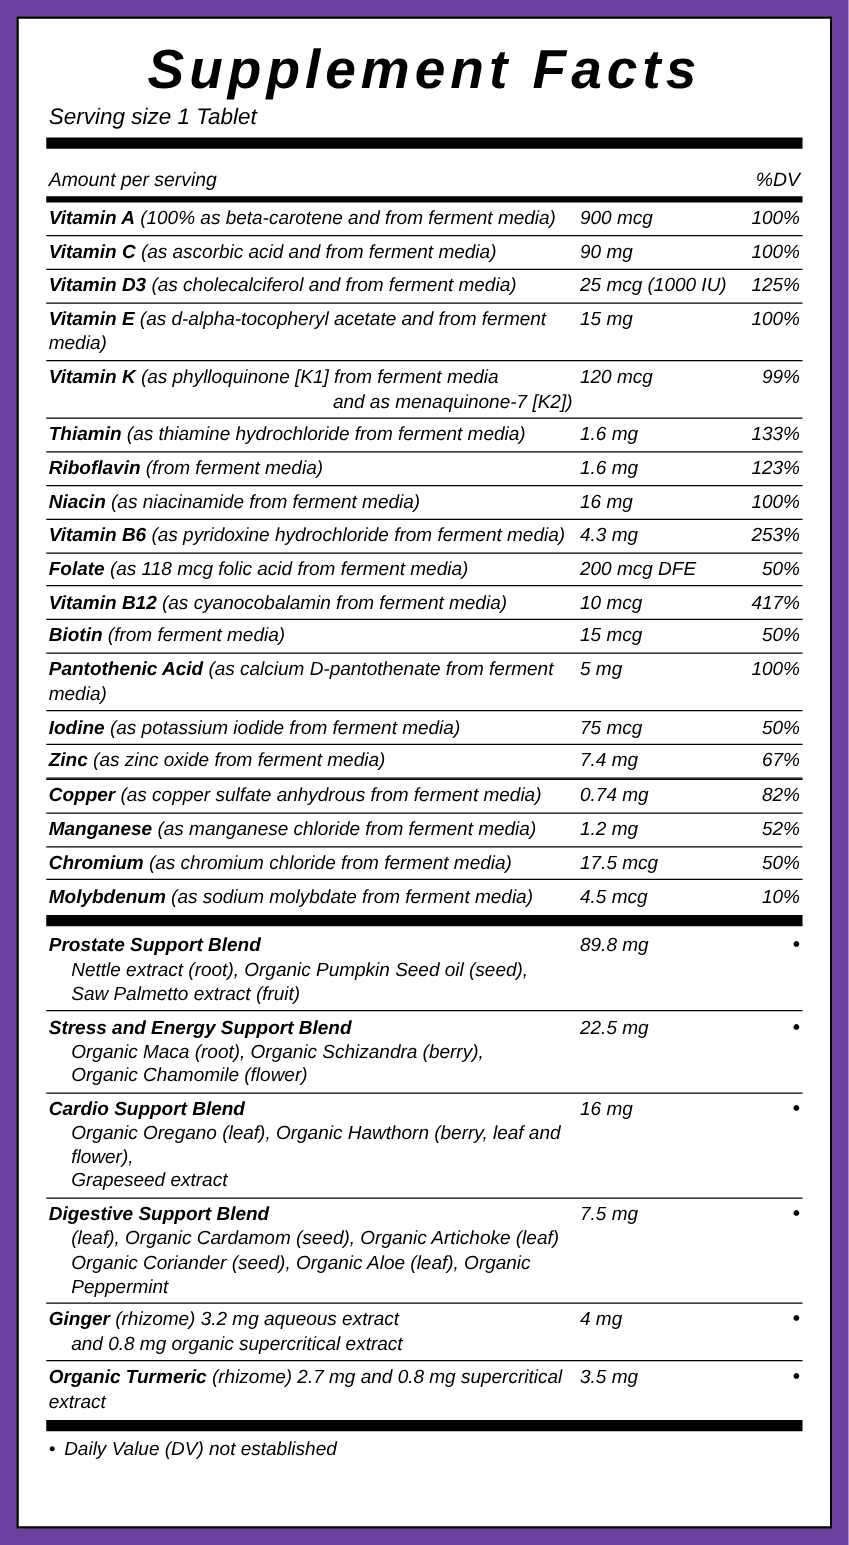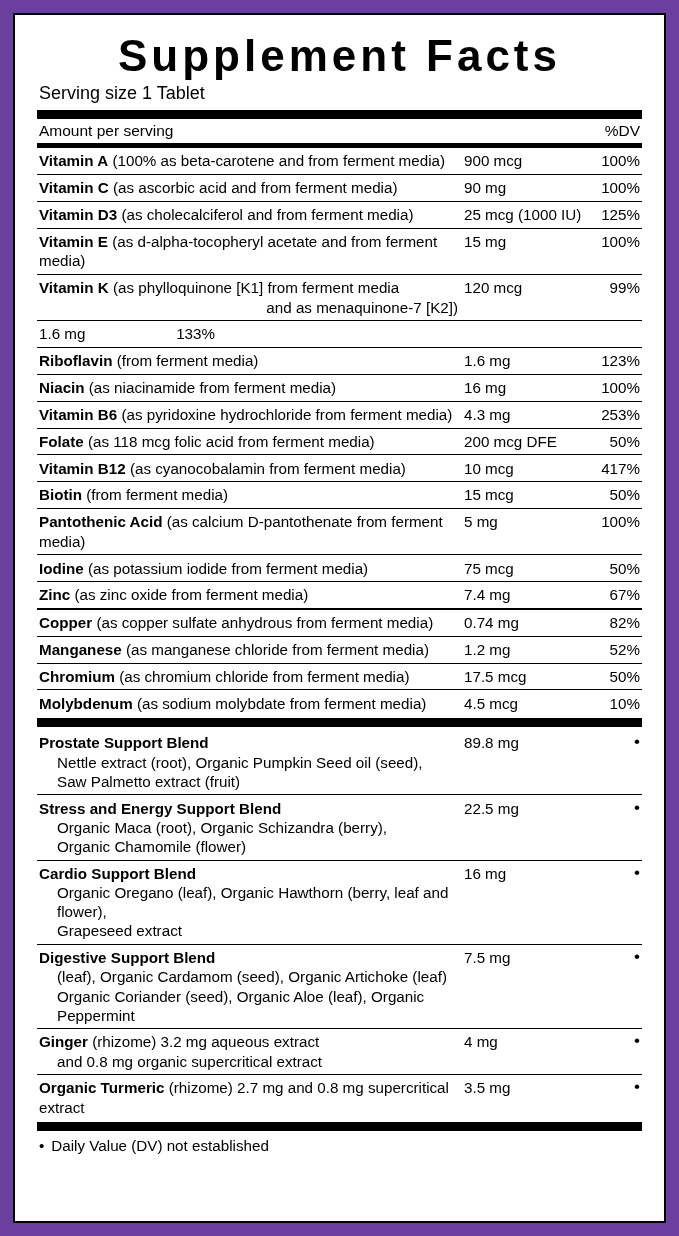--- a/index.html
+++ b/index.html
@@ -21,20 +21,21 @@
     padding: 13px;
   }
   .panel-inner {
     width: 100%;
     height: 100%;
     background: #ffffff;
     border: 2px solid #000000;
     padding: 16px 22px 10px 22px;
     display: flex;
     flex-direction: column;
+    font-style: italic;
   }
   .title {
     font-size: 44px;
     font-weight: bold;
     letter-spacing: 4px;
     line-height: 1.05;
     text-align: center;
     white-space: nowrap;
     margin: 2px 0 2px 0;
   }
@@ -53,21 +54,21 @@
   .rule-thin {
     border-top: 1px solid #000000;
     margin: 0;
   }
   .hdr-row {
     display: flex;
     align-items: baseline;
     font-size: 15.5px;
     padding: 3px 2px 3px 2px;
   }
-  .hdr-row .left { flex: 1; }
+  .hdr-row .left { flex: 1; margin-top: 14px; }
   .hdr-row .dv { width: 48px; text-align: right; }
 
   .row {
     display: flex;
     align-items: flex-start;
     font-size: 15.2px;
     padding: 3.2px 2px 3.2px 2px;
     line-height: 1.28;
   }
   .row .desc {
@@ -144,20 +145,21 @@
           <div class="dv">100%</div>
         </div>
         <div class="rule-thin"></div>
         <div class="row">
           <div class="desc"><span class="nutrient">Vitamin K</span><span> (as phylloquinone [K1] from ferment media</span><span class="sub">and as menaquinone-7 [K2])</span></div>
           <div class="amt">120 mcg</div>
           <div class="dv">99%</div>
         </div>
         <div class="rule-thin"></div>
         <div class="row">
+          <div class="desc"><span class="nutrient">Thiamin</span><span> (as thiamine hydrochloride from ferment media)</span></div>
           <div class="amt">1.6 mg</div>
           <div class="dv">133%</div>
         </div>
         <div class="rule-thin"></div>
         <div class="row">
           <div class="desc"><span class="nutrient">Riboflavin</span><span> (from ferment media)</span></div>
           <div class="amt">1.6 mg</div>
           <div class="dv">123%</div>
         </div>
         <div class="rule-thin"></div>

